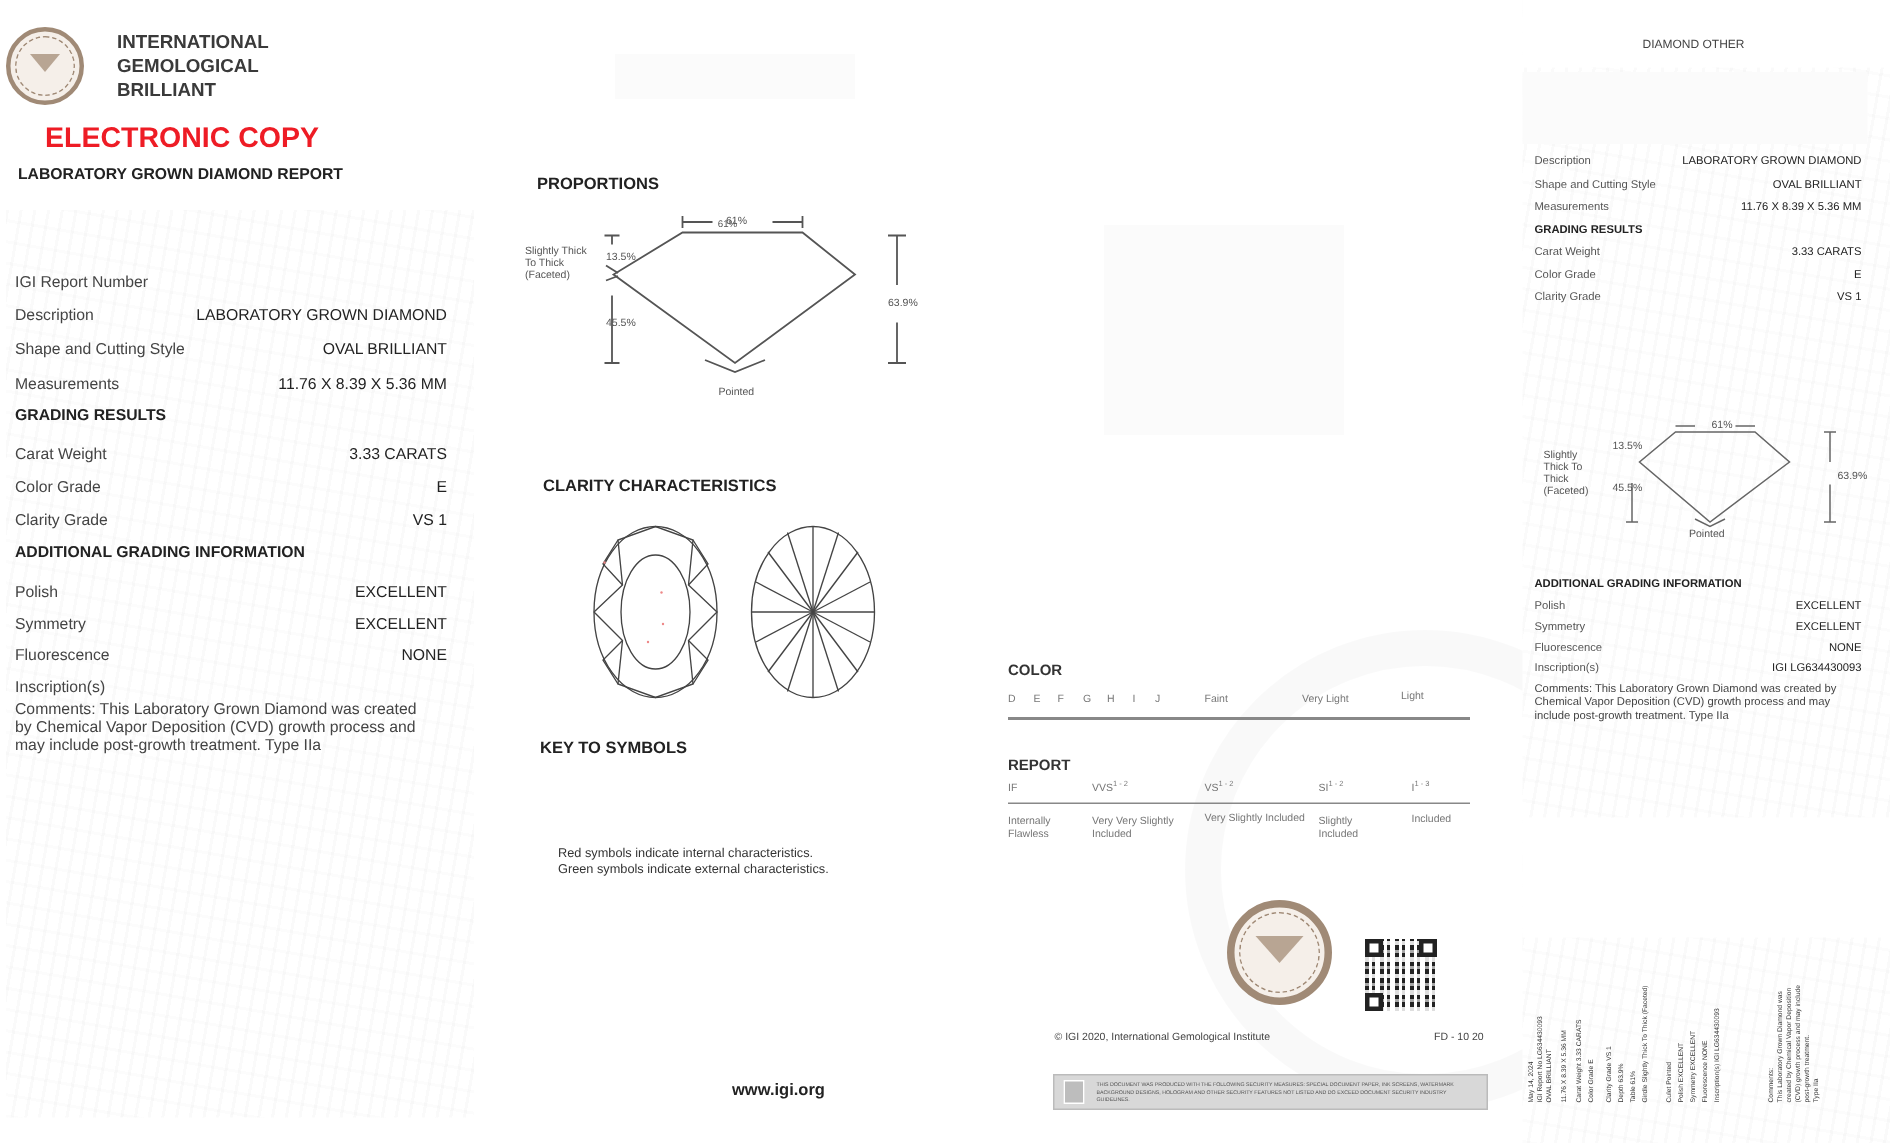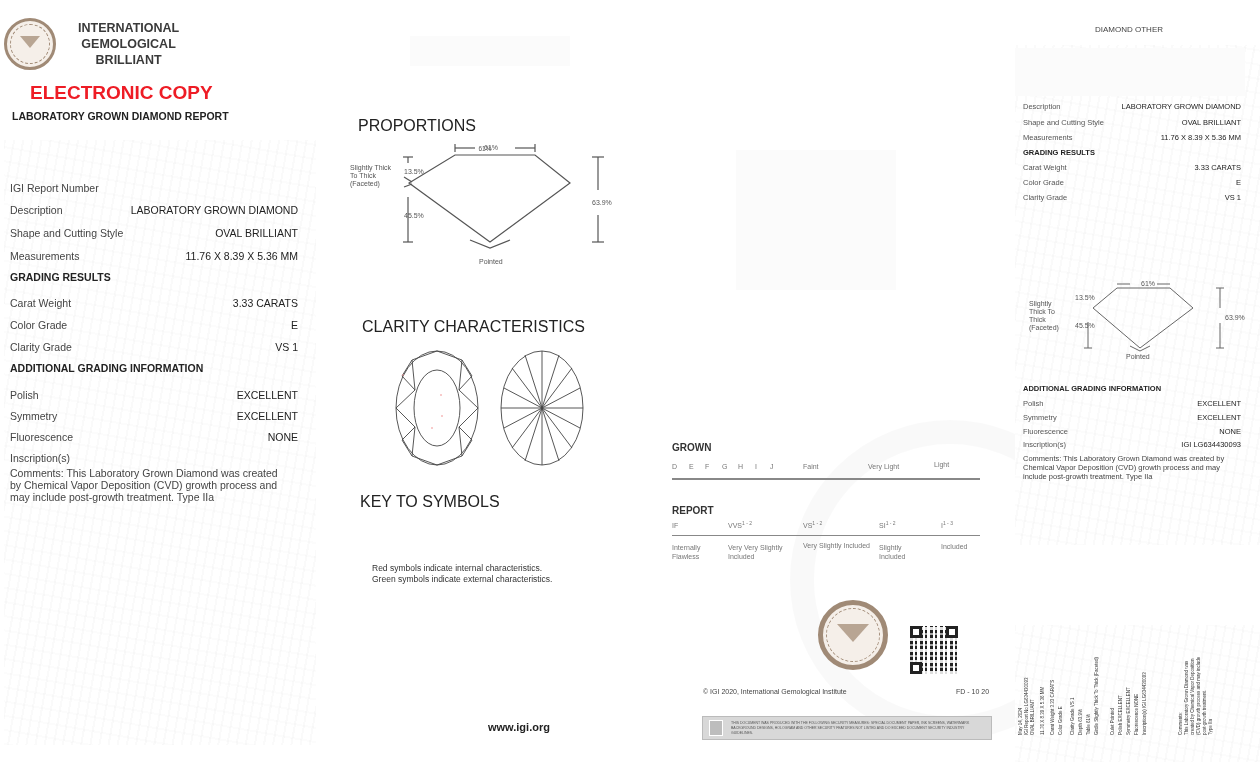--- a/index.html
+++ b/index.html
@@ -14,34 +14,34 @@
       repeating-linear-gradient(10deg, rgba(0,0,0,0.012) 0px, rgba(0,0,0,0.012) 2px, transparent 2px, transparent 14px);
   }
 
   
   #p1 { left: 0; width: 320px; }
   .logo-row { position: absolute; left: 4px; top: 18px; display: flex; align-items: flex-start; }
   .seal { border-radius: 50%; border: 3px solid #a08a76; background: #f5efe9; position: relative; display: flex; align-items: center; justify-content: center; }
   .seal::before { content: ""; position: absolute; inset: 3px; border-radius: 50%; border: 1px dashed #a08a76; }
   .seal .gem { width: 0; height: 0; border-left: 10px solid transparent; border-right: 10px solid transparent; border-top: 12px solid #b8a593; position: relative; top: -2px; }
   .seal-lg { width: 52px; height: 52px; }
-  .org-name { margin-left: 22px; font-weight: bold; font-size: 12.5px; line-height: 16px; color: #3a3a3a; margin-top: 2px; text-align: center; }
+  .org-name { margin-left: 22px; font-weight: bold; font-size: 12.5px; line-height: 16px; color: #3a3a3a; margin-top: 2px; }
   .elec-copy { position: absolute; left: 30px; top: 82px; color: #ee1c25; font-weight: bold; font-size: 19px; }
   .report-type { position: absolute; left: 12px; top: 110px; font-weight: bold; font-size: 10.5px; color: #222; }
 
   .p1-body { position: absolute; left: 4px; top: 140px; width: 312px; height: 605px; }
   .row { position: absolute; left: 6px; right: 18px; display: flex; justify-content: space-between; font-size: 10.5px; color: #444; }
   .row .val { color: #222; }
   .sec { position: absolute; left: 6px; font-weight: bold; font-size: 10.5px; color: #222; }
   .comments { position: absolute; left: 6px; width: 280px; font-size: 10.5px; color: #444; line-height: 12px; }
 
   
   #p2 { left: 340px; width: 300px; }
   .faint-box { position: absolute; background: #fbfbfb; }
-  .h2 { position: absolute; font-weight: normal; font-size: 16px; color: #222; }
+  .h2 { position: absolute; font-weight: bold; font-size: 11px; color: #222; }
   .small { font-size: 7px; color: #555; position: absolute; }
   .key-text { position: absolute; left: 32px; top: 515px; font-size: 8.5px; color: #333; line-height: 11px; margin-top: 48px; }
   .www { position: absolute; left: 148px; top: 721px; font-weight: bold; font-size: 11px; color: #222; }
 
   
   #p3 { left: 660px; width: 335px; }
   .scale-head { position: absolute; font-weight: bold; font-size: 10px; color: #333; }
   .scale-item { position: absolute; font-size: 7px; color: #777; }
   .scale-line { position: absolute; height: 1px; background: #888; }
   .copyright { position: absolute; left: 43px; top: 688px; font-size: 7px; color: #444; }
@@ -216,21 +216,21 @@
     <div>Red symbols indicate internal characteristics.</div>
     <div>Green symbols indicate external characteristics.</div>
   </div>
   <div class="www">www.igi.org</div>
 </div>
 
 <div id="p3" class="panel">
   <div class="faint-box" style="left:76px; top:150px; width:160px; height:140px;"></div>
   <div class="bg-seal"></div>
 
-  <div class="scale-head" style="left:12px; top:442px;">GROWN</div>
+  <div class="scale-head" style="left:12px; top:442px;">COLOR</div>
   <div class="scale-item" style="left:12px; top:463px;">D</div>
   <div class="scale-item" style="left:29px; top:463px;">E</div>
   <div class="scale-item" style="left:45px; top:463px;">F</div>
   <div class="scale-item" style="left:62px; top:463px;">G</div>
   <div class="scale-item" style="left:78px; top:463px;">H</div>
   <div class="scale-item" style="left:95px; top:463px;">I</div>
   <div class="scale-item" style="left:110px; top:463px;">J</div>
   <div class="scale-item" style="left:143px; top:463px;">Faint</div>
   <div class="scale-item" style="left:208px; top:463px;">Very Light</div>
   <div class="scale-item" style="left:274px; top:461px;">Light</div>

